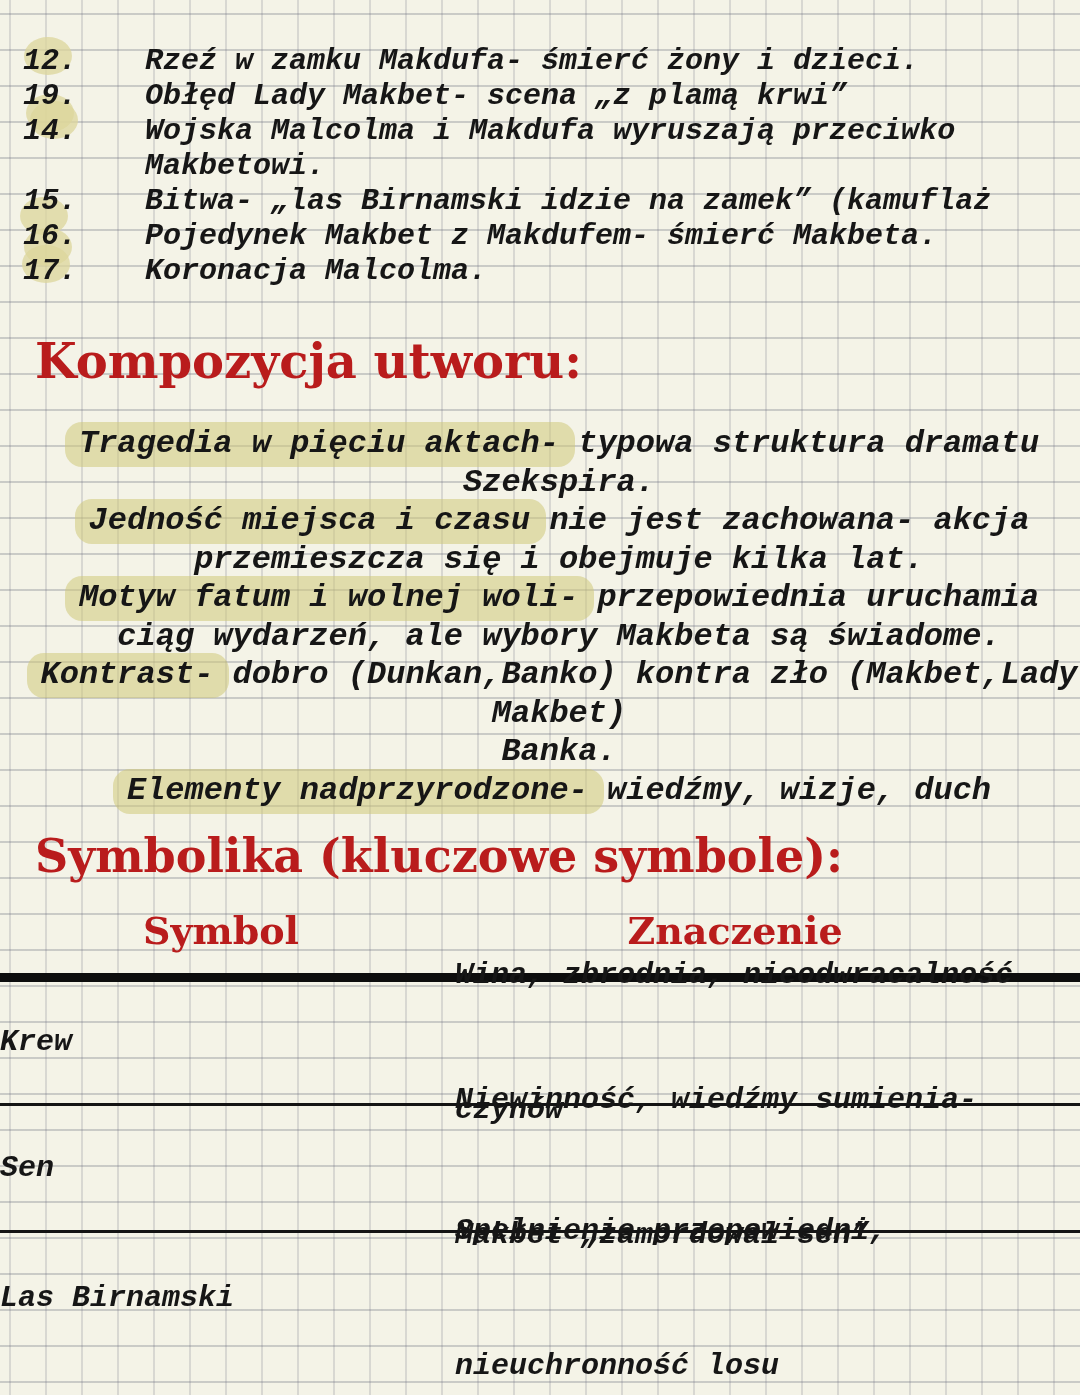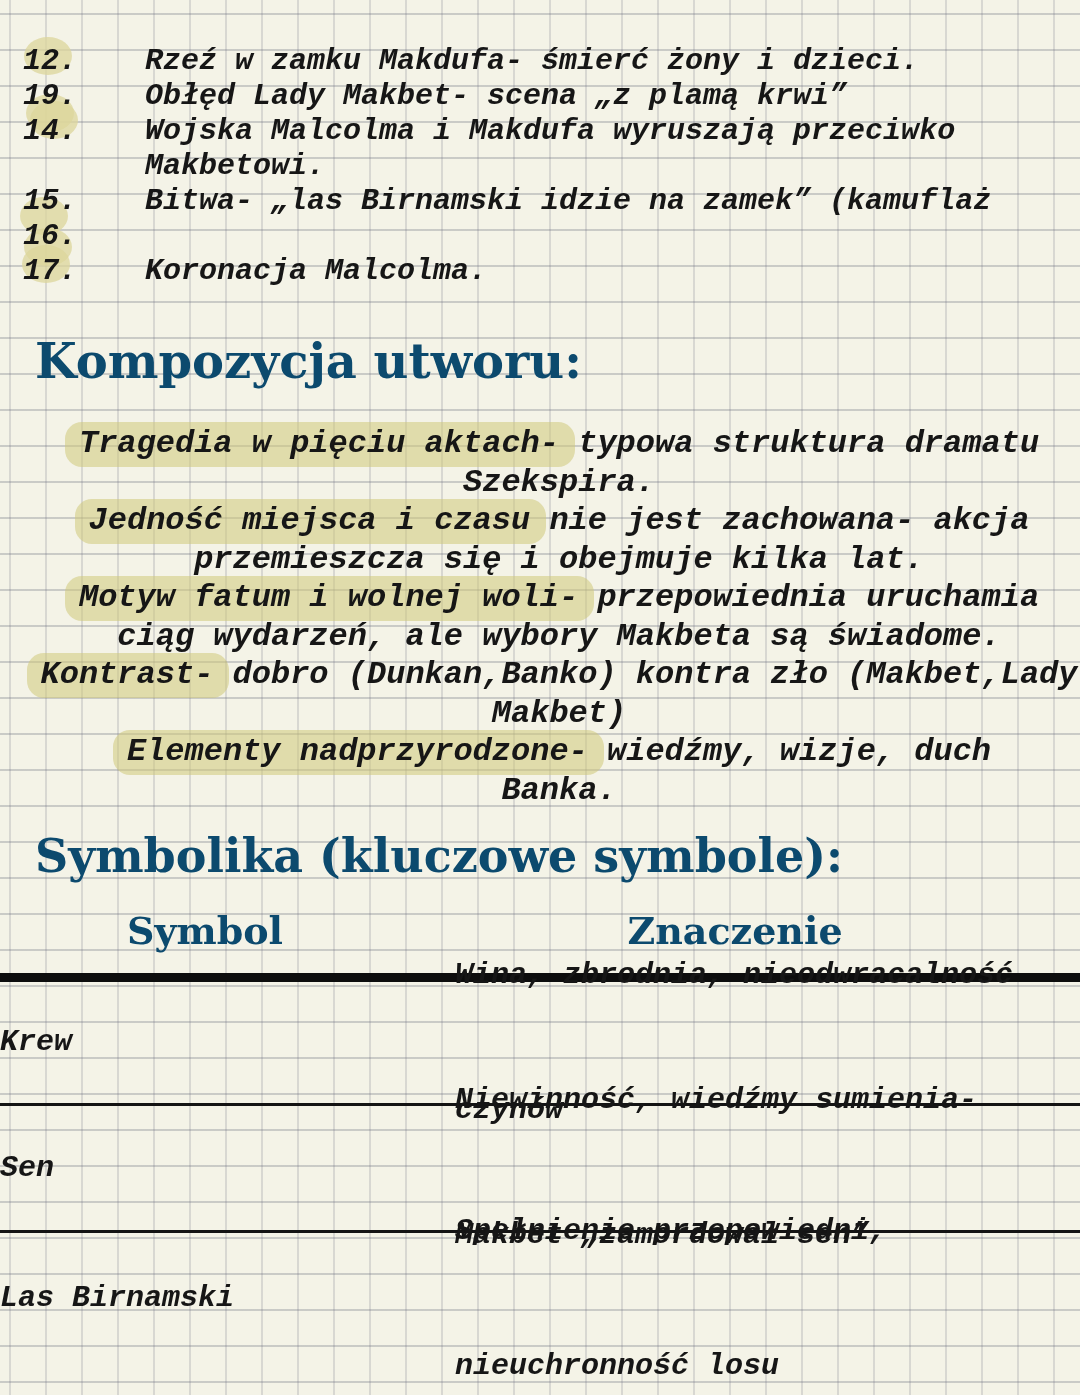--- a/index.html
+++ b/index.html
@@ -7,21 +7,21 @@
     width:1080px;height:1395px;overflow:hidden;
     background-color:#f4f3e7;
     background-image:
       linear-gradient(to bottom, rgba(105,108,124,0.30) 0, rgba(105,108,124,0.30) 2px, transparent 2px),
       linear-gradient(to right,  rgba(105,108,124,0.20) 0, rgba(105,108,124,0.20) 2px, transparent 2px);
     background-size:36px 36px;
     background-position:9px 13px;
     color:#161616;
   }
   .mono{font-family:"Liberation Mono","DejaVu Sans Mono",monospace;font-weight:700;font-style:italic;}
-  .serif{font-family:"DejaVu Serif","Liberation Serif",serif;font-weight:700;color:#0c4a6e;}
+  .serif{font-family:"DejaVu Serif","Liberation Serif",serif;font-weight:700;color:#b91c1c;}
 
   
   .list{margin-top:44px;}
   .list-item{display:flex;}
   .num{flex:0 0 145px;box-sizing:border-box;padding-left:23px;position:relative;
        font-size:30px;line-height:35px;}
   .num .dot{position:absolute;width:48px;height:38px;background:#dcd69b;opacity:.75;
        border-radius:50%;}
   .num .n{position:relative;z-index:1;}
   .li1 .dot{top:-7px;left:24px;}
@@ -39,21 +39,21 @@
 
   
   .paras{margin:40px 0 0 38px;}
   .para .line{font-size:32px;line-height:38.5px;white-space:pre;text-align:center;}
   .hl{background:rgba(208,201,122,0.55);border-radius:17px;
       padding:3px 16px 5px 14px;margin:0 -16px 0 -14px;}
 
   
   .table{margin-top:30px;}
   .thead{display:flex;font-size:38px;line-height:42px;}
-  .thead .c1{flex:0 0 390px;text-align:center;position:relative;left:10px;}
+  .thead .c1{flex:0 0 390px;text-align:center;position:relative;left:26px;}
   .thead .c2{flex:1;text-align:center;}
   .thick-line{height:9px;background:#0d0d0d;margin-top:21px;}
   .trow{display:flex;align-items:center;box-sizing:border-box;}
   .trow.r1{height:124px;border-bottom:3px solid #141414;}
   .trow.r2{height:127px;border-bottom:3px solid #141414;}
   .trow.r3{height:131px;}
   .sym{flex:0 0 390px;text-align:left;font-size:30px;line-height:35px;}
   .mean{flex:1;padding-left:65px;font-size:30px;line-height:45px;white-space:pre;}
 </style>
 </head>
@@ -85,20 +85,23 @@
 
   <div class="list-item li4">
     <span class="num"><i class="dot"></i><span class="n">15.</span></span>
     <div class="item-lines">
       <div class="line">Bitwa- „las Birnamski idzie na zamek” (kamuflaż</div>
     </div>
   </div>
 
   <div class="list-item li5">
     <span class="num"><i class="dot"></i><span class="n">16.</span></span>
+    <div class="item-lines">
+        <div class="line">Pojedynek Makbet z Makdufem- śmierć Makbeta.</div>
+      </div>
   </div>
 
   <div class="list-item li6">
     <span class="num"><i class="dot"></i><span class="n">17.</span></span>
     <div class="item-lines">
         <div class="line">Koronacja Malcolma.</div>
       </div>
   </div>
 
 </div>
@@ -121,22 +124,22 @@
     <div class="line"><span class="hl">Motyw fatum i wolnej woli-</span><span> przepowiednia uruchamia</span></div>
     <div class="line">ciąg wydarzeń, ale wybory Makbeta są świadome.</div>
   </div>
 
   <div class="para">
     <div class="line"><span class="hl">Kontrast-</span><span> dobro (Dunkan,Banko) kontra zło (Makbet,Lady</span></div>
     <div class="line">Makbet)</div>
   </div>
 
   <div class="para">
+    <div class="line">Banka.</div>
     <div class="line"><span class="hl">Elementy nadprzyrodzone-</span><span> wiedźmy, wizje, duch</span></div>
-    <div class="line">Banka.</div>
   </div>
 
 </div>
 
 <h1 class="h1 h1b serif">Symbolika (kluczowe symbole):</h1>
 
 <div class="table">
 
   <div class="thead serif">
     <span class="c1">Symbol</span>

